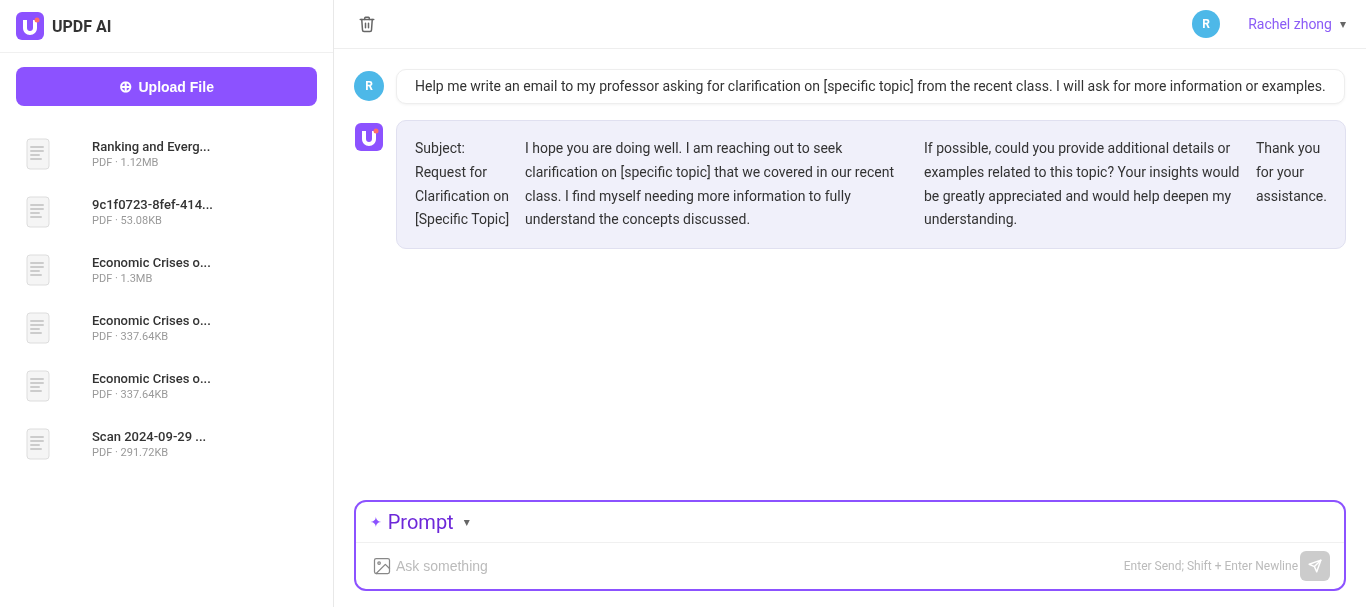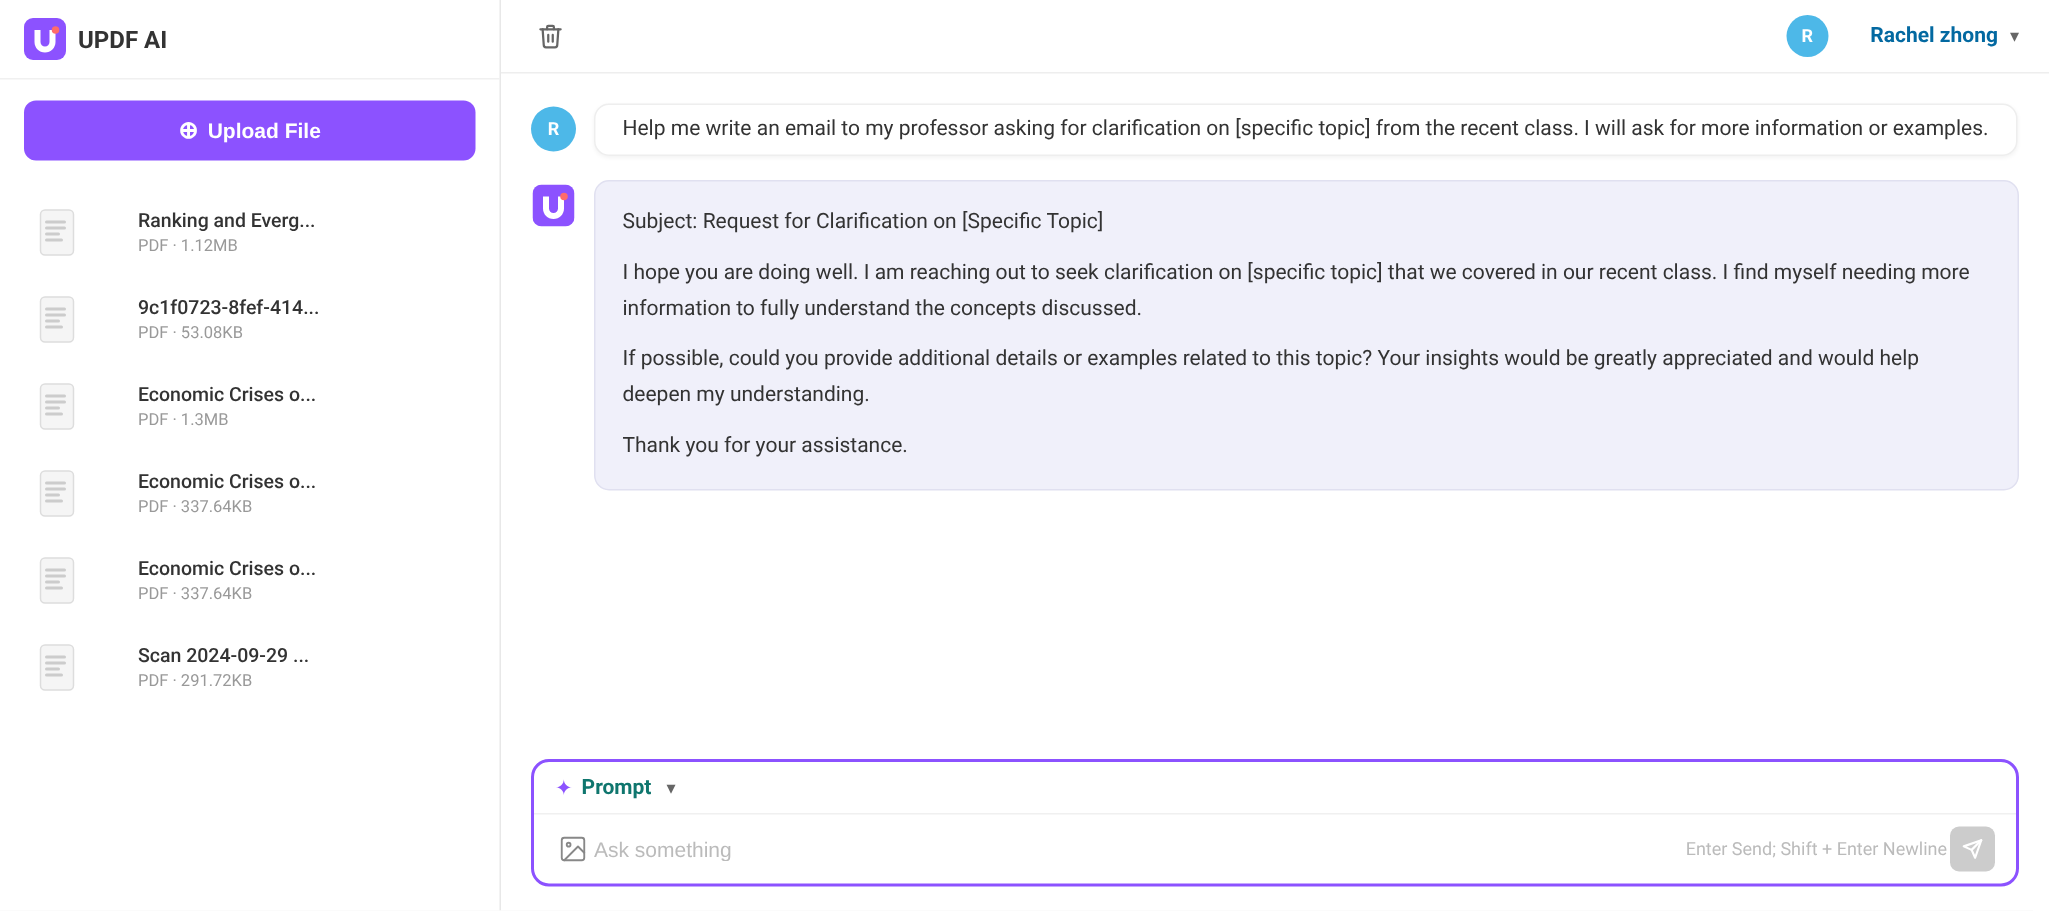--- a/index.html
+++ b/index.html
@@ -164,22 +164,22 @@
       display: flex;
       align-items: center;
       justify-content: center;
       color: #fff;
       font-size: 12px;
       font-weight: 700;
     }
 
     .user-name {
       font-size: 14px;
-      color: #0369a1;
-      font-weight: 700;
+      color: #8b5cf6;
+      font-weight: 400;
       padding-left: 20px;
     }
 
     .chevron-down {
       color: #666;
       font-size: 12px;
     }
 
     
     .chat-area {
@@ -235,21 +235,21 @@
     .ai-message-bubble {
       background: #f0f0fa;
       border: 1px solid #e0e0f0;
       border-radius: 10px;
       padding: 16px 18px;
       max-width: 950px;
       font-size: 14px;
       color: #333;
       line-height: 1.7;
       display: flex;
-      flex-direction: column;
+      flex-direction: row;
       gap: 10px;
     }
 
     .ai-message-bubble p {
       margin: 0;
     }
 
     
     .input-area {
       padding: 10px 20px 16px;
@@ -270,23 +270,23 @@
       border-bottom: 1px solid #f0f0f0;
       gap: 6px;
     }
 
     .sparkle-icon {
       color: #8c52ff;
       font-size: 14px;
     }
 
     .prompt-label {
-      font-size: 14px;
-      color: #0f766e;
-      font-weight: 700;
+      font-size: 20px;
+      color: #6d28d9;
+      font-weight: 400;
     }
 
     .prompt-dropdown-btn {
       background: none;
       border: none;
       cursor: pointer;
       color: #666;
       padding: 2px 4px;
       font-size: 12px;
     }

